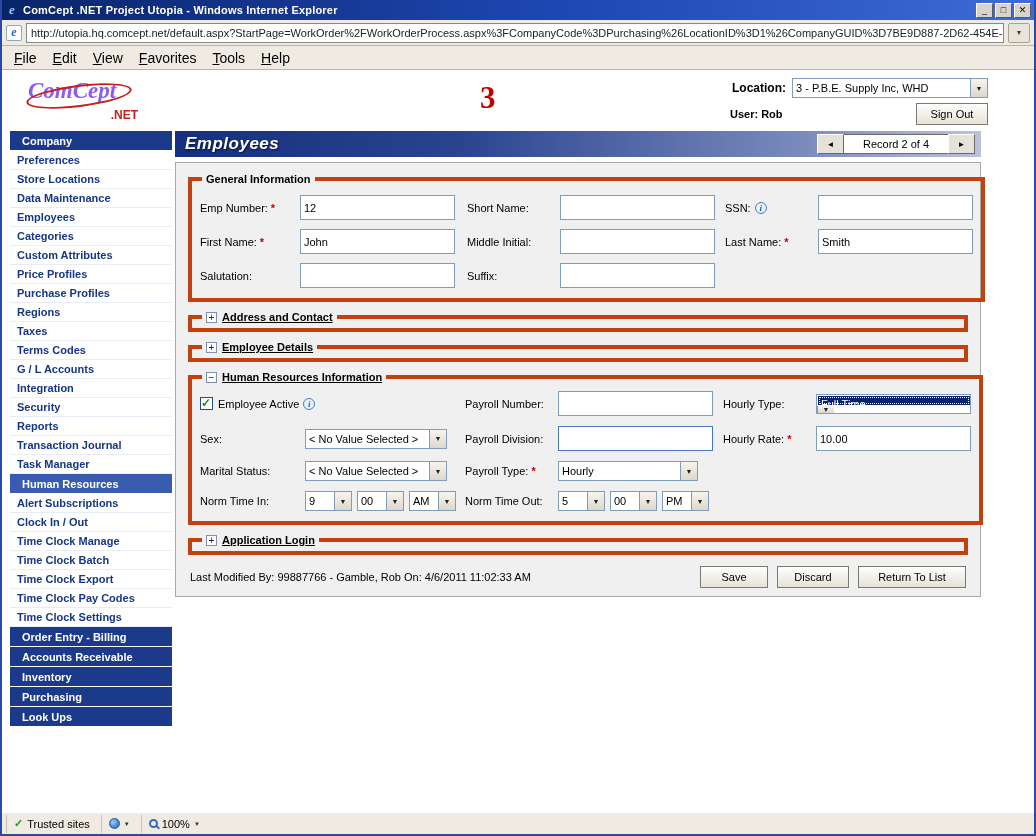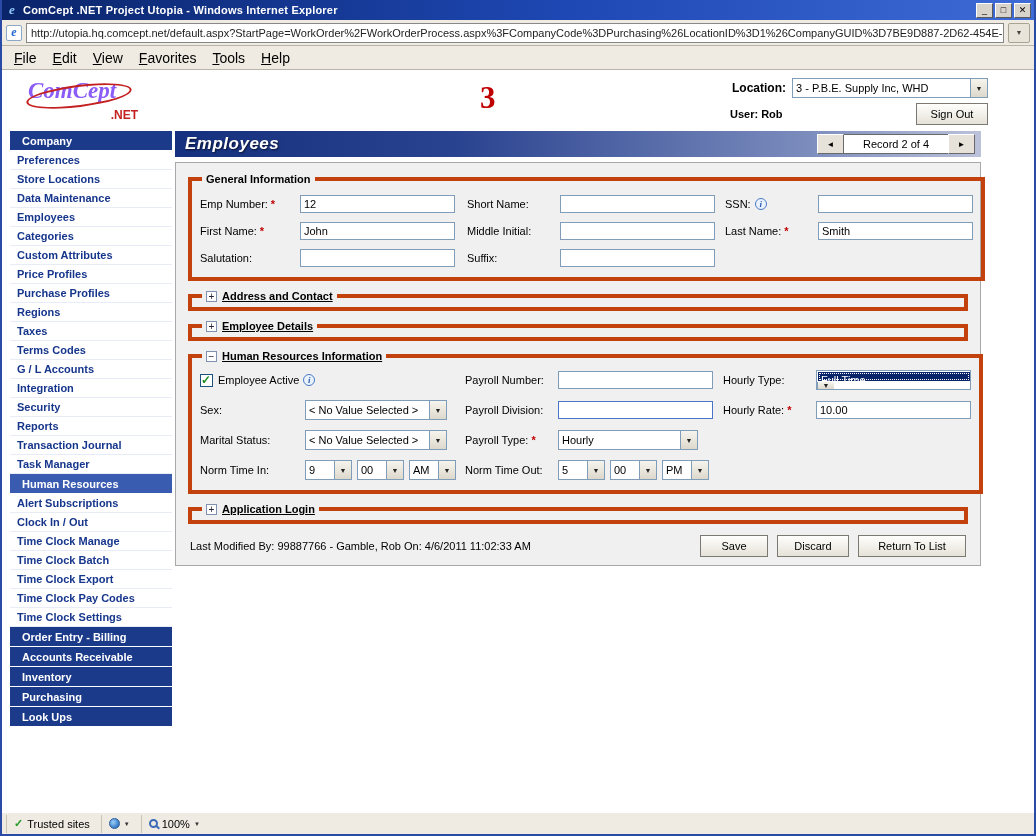--- a/index.html
+++ b/index.html
@@ -85,21 +85,21 @@
               line-height:9px; text-align:center; color:#223; cursor:pointer; flex:none; }
 
   .grid-gi { display:grid; grid-template-columns:100px 167px 93px 165px 93px 155px; row-gap:9px;
              align-items:center; font-size:11px; margin-top:4px; }
   .grid-hr { display:grid; grid-template-columns:105px 160px 93px 165px 93px 155px; row-gap:10px;
              align-items:center; font-size:11px; margin-top:2px; }
   .flabel { padding-right:4px; display:flex; align-items:center; }
   .req { color:#C00000; font-weight:bold; margin-left:3px; }
   .span2 { grid-column:1 / span 2; display:flex; align-items:center; }
 
-  input.text { height:18px; width:155px; border:1px solid #7F9DB9; background:#fff; font-size:11px;
+  input.text { height:25px; width:155px; border:1px solid #7F9DB9; background:#fff; font-size:11px;
                padding:0 3px; font-family:inherit; }
   input.text.focus-blue { border:1px solid #4A74C9; }
 
   .info-icon { width:12px; height:12px; border-radius:50%; border:1px solid #4A7AC8; color:#2A5AB8; background:#EAF2FC;
                font-size:9px; font-style:italic; font-weight:bold; font-family:"Liberation Serif",serif;
                display:inline-flex; align-items:center; justify-content:center; margin-left:4px; flex:none; }
 
   .checkbox { width:13px; height:13px; border:1px solid #1C5180; background:#fff; position:relative; margin-right:5px;
               flex:none; cursor:pointer; }
   .checkbox .check { display:none; position:absolute; left:0; top:-2px; color:#1A8A1A; font-size:12px; font-weight:bold; }

